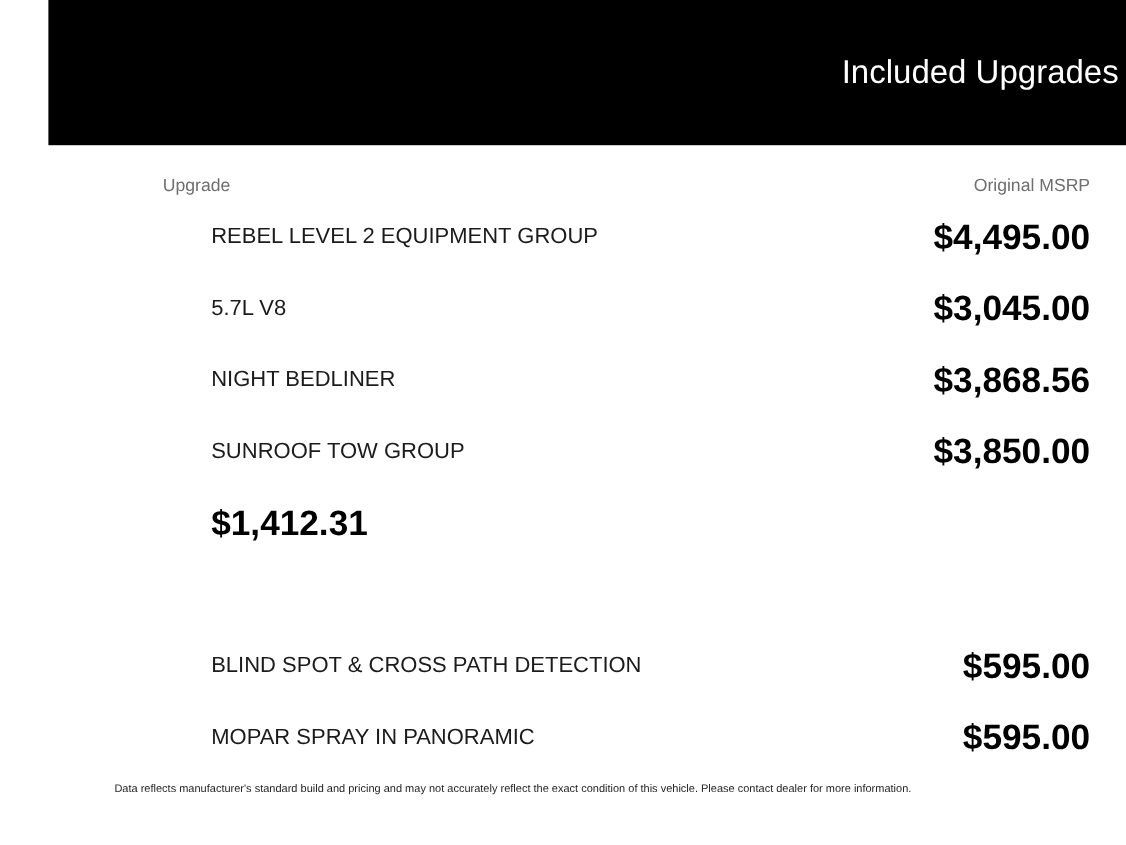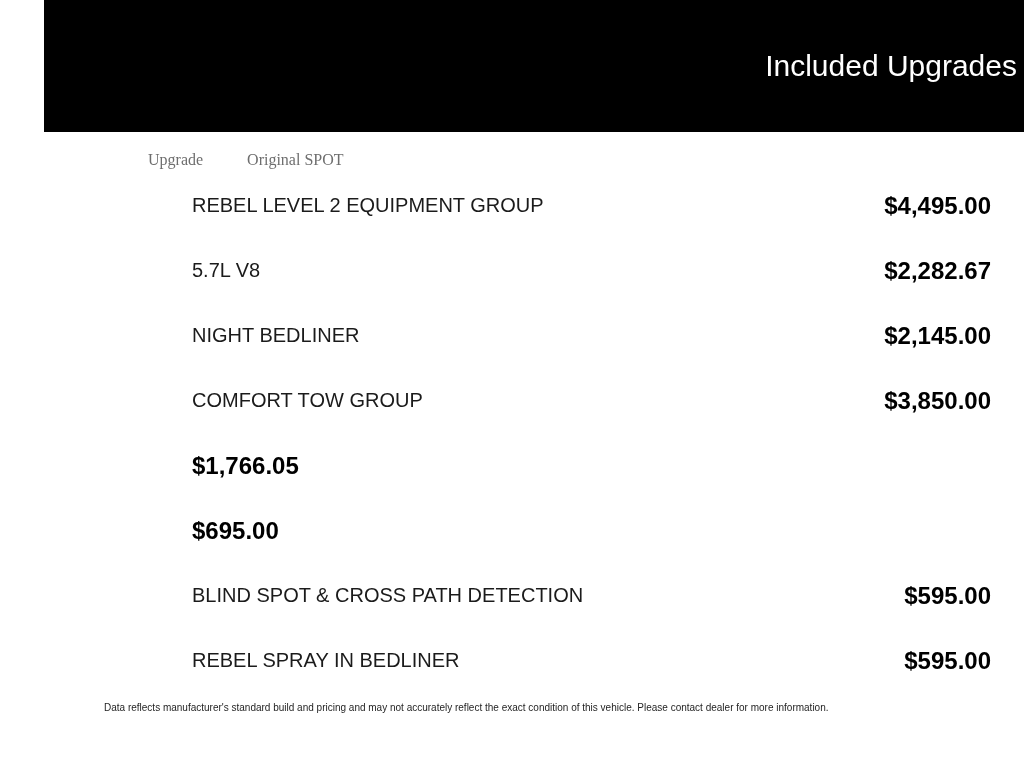--- a/index.html
+++ b/index.html
@@ -28,44 +28,44 @@
       color: #ffffff;
       font-size: 30px;
       font-weight: 400;
       white-space: nowrap;
     }
     .content {
       padding: 0 33px 0 16px;
     }
     .cols {
       display: flex;
+      justify-content: space-between;
       align-items: baseline;
-      padding-top: 18px;
+      padding-top: 28px;
       color: #6e6e6e;
       font-size: 16px;
       line-height: 19px;
-      font-family: Liberation Serif, serif;
     }
     .rows {
       margin-top: 4px;
     }
     .row {
       height: 65px;
       display: flex;
       justify-content: space-between;
       align-items: center;
       text-align: center;
     }
     .row-name {
       font-size: 20px;
       color: #1b1b1b;
       white-space: nowrap;
     }
     .row-price {
-      font-size: 24px;
+      font-size: 32px;
       font-weight: 700;
       color: #000000;
       white-space: nowrap;
     }
     .disclaimer {
       margin-top: 7px;
       font-size: 10px;
       line-height: 15px;
       color: #1f1f1f;
       white-space: nowrap;
@@ -75,59 +75,58 @@
 <body>
 
 <div class="header">
   <div class="header-title">Included Upgrades</div>
 </div>
 
 <div class="content">
 
   <div class="cols">
     <span>Upgrade</span>
-    <span>Original SPOT</span>
+    <span>Original MSRP</span>
   </div>
 
   <div class="rows" id="rows-container">
 
       <div class="row">
         <span class="row-name">REBEL LEVEL 2 EQUIPMENT GROUP</span>
         <span class="row-price">$4,495.00</span>
       </div>
 
       <div class="row">
         <span class="row-name">5.7L V8</span>
-        <span class="row-price">$2,282.67</span>
+        <span class="row-price">$3,045.00</span>
       </div>
 
       <div class="row">
         <span class="row-name">NIGHT BEDLINER</span>
-        <span class="row-price">$2,145.00</span>
+        <span class="row-price">$3,868.56</span>
       </div>
 
       <div class="row">
-        <span class="row-name">COMFORT TOW GROUP</span>
+        <span class="row-name">SUNROOF TOW GROUP</span>
         <span class="row-price">$3,850.00</span>
       </div>
 
       <div class="row">
-        <span class="row-price">$1,766.05</span>
+        <span class="row-price">$1,412.31</span>
       </div>
 
       <div class="row">
-        <span class="row-price">$695.00</span>
       </div>
 
       <div class="row">
         <span class="row-name">BLIND SPOT &amp; CROSS PATH DETECTION</span>
         <span class="row-price">$595.00</span>
       </div>
 
       <div class="row">
-        <span class="row-name">REBEL SPRAY IN BEDLINER</span>
+        <span class="row-name">MOPAR SPRAY IN PANORAMIC</span>
         <span class="row-price">$595.00</span>
       </div>
     </div>
 
   <div class="disclaimer">Data reflects manufacturer's standard build and pricing and may not accurately reflect the exact condition of this vehicle. Please contact dealer for more information.</div>
 
 </div>
 
 </body></html>

